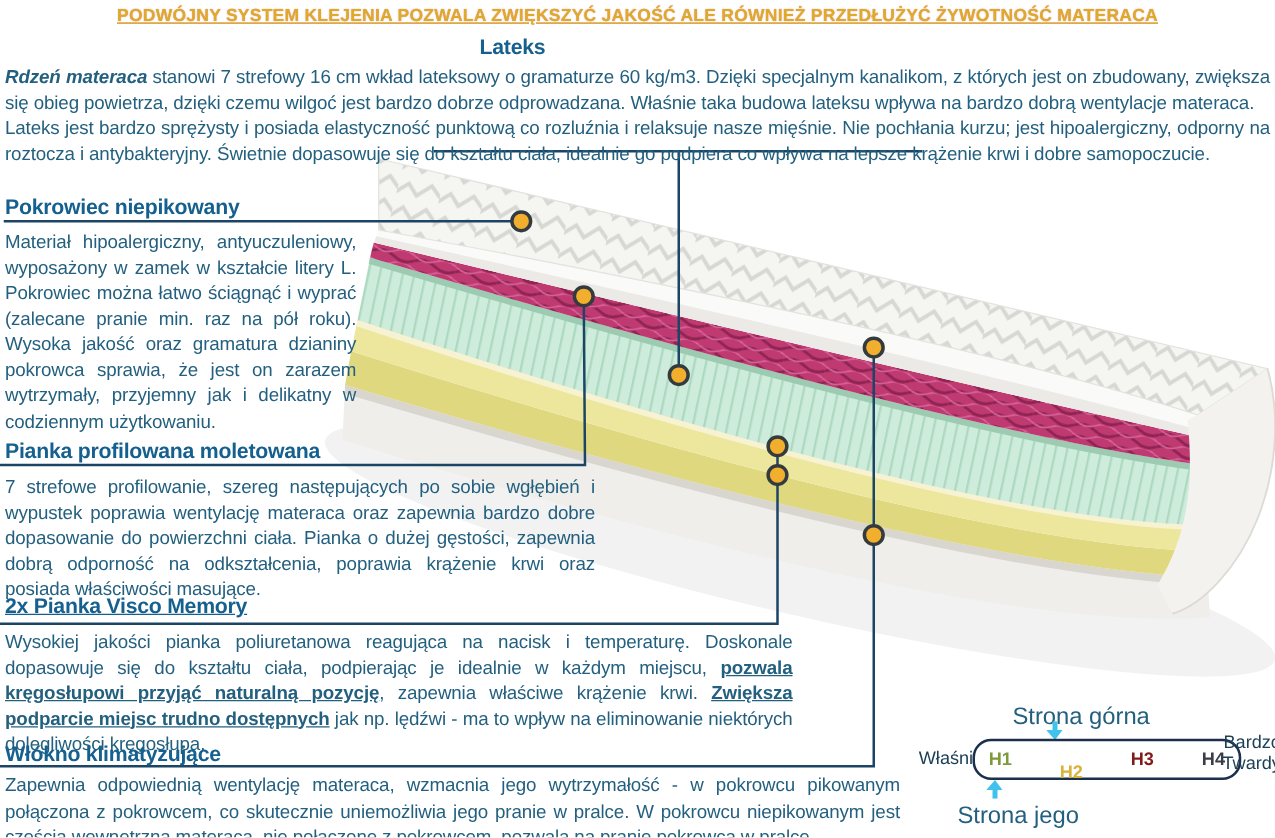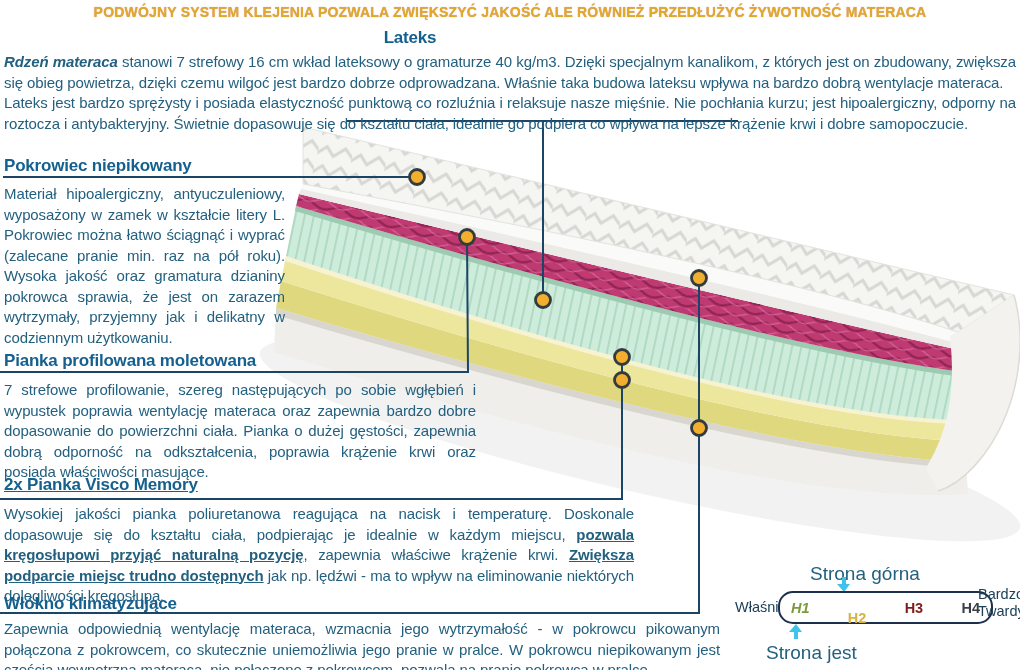--- a/index.html
+++ b/index.html
@@ -1,22 +1,22 @@
 <!DOCTYPE html>
 <html style="--cyan: #3fc3ec; --gold: #dfa92a;"><head>
 <meta charset="utf-8">
 <style>
   html,body{margin:0;padding:0;background:#fff;}
   .page{position:relative;width:1020px;height:670px;overflow:hidden;background:#fff;
         font-family:"Liberation Sans",sans-serif;color:#23607f;}
-  .abs{position:absolute;}
+  .abs{position:absolute;text-align:right;}
   svg.overlay{position:absolute;left:0;top:0;z-index:0;}
   .txt{z-index:1;}
   .banner{top:4px;left:0;width:1020px;text-align:center;font-size:14px;font-weight:bold;
-          color:var(--gold,#dfa92a);letter-spacing:.2px;
+          color:var(--gold,#dfa92a);text-decoration:underline;letter-spacing:.2px;
           text-shadow:0 0 1px rgba(185,45,30,.55);}
   .h-sec{font-size:17px;font-weight:bold;color:#15608f;letter-spacing:-.2px;white-space:nowrap;}
   .h-center{top:28px;left:0;width:820px;text-align:center;}
   .para{font-size:15px;line-height:20.5px;text-align:justify;letter-spacing:-.1px;}
   .para p{margin:0;}
   .u{font-weight:bold;text-decoration:underline;}
   .b{font-weight:bold;font-style:italic;}
   
   .scale-box{left:778px;top:591px;width:189px;height:29px;border:2.5px solid #1c2f4d;
              border-radius:15px;background:#fff;display:flex;align-items:center;
@@ -90,21 +90,21 @@
       <circle cx="622" cy="380" r="7.5"></circle>
       <circle cx="699" cy="278" r="7.5"></circle>
       <circle cx="699" cy="428" r="7.5"></circle>
     </g>
   </svg>
 
   <div class="abs txt banner">PODWÓJNY SYSTEM KLEJENIA POZWALA ZWIĘKSZYĆ JAKOŚĆ ALE RÓWNIEŻ PRZEDŁUŻYĆ ŻYWOTNOŚĆ MATERACA</div>
 
   <div class="abs txt h-sec h-center">Lateks</div>
   <div class="abs txt para" style="top:52px;left:4px;width:1012px;">
-    <p><span class="b">Rdzeń materaca</span><span> stanowi 7 strefowy 16 cm wkład lateksowy o gramaturze 40 kg/m3. Dzięki specjalnym kanalikom, z których jest on zbudowany, zwiększa się obieg powietrza, dzięki czemu wilgoć jest bardzo dobrze odprowadzana. Właśnie taka budowa lateksu wpływa na bardzo dobrą wentylacje materaca.</span></p>
+    <p><span class="b">Rdzeń materaca</span><span> stanowi 7 strefowy 16 cm wkład lateksowy o gramaturze 60 kg/m3. Dzięki specjalnym kanalikom, z których jest on zbudowany, zwiększa się obieg powietrza, dzięki czemu wilgoć jest bardzo dobrze odprowadzana. Właśnie taka budowa lateksu wpływa na bardzo dobrą wentylacje materaca.</span></p>
     <p>Lateks jest bardzo sprężysty i posiada elastyczność punktową co rozluźnia i relaksuje nasze mięśnie. Nie pochłania kurzu; jest hipoalergiczny, odporny na roztocza i antybakteryjny. Świetnie dopasowuje się do kształtu ciała, idealnie go podpiera co wpływa na lepsze krążenie krwi i dobre samopoczucie.</p>
   </div>
 
   <div class="abs txt h-sec" style="top:156px;left:4px;">Pokrowiec niepikowany</div>
   <div class="abs txt para" style="top:184px;left:4px;width:281px;">Materiał hipoalergiczny, antyuczuleniowy, wyposażony w zamek w kształcie litery L. Pokrowiec można łatwo ściągnąć i wyprać (zalecane pranie min. raz na pół roku). Wysoka jakość oraz gramatura dzianiny pokrowca sprawia, że jest on zarazem wytrzymały, przyjemny jak i delikatny w codziennym użytkowaniu.</div>
 
   <div class="abs txt h-sec" style="top:351px;left:4px;">Pianka profilowana moletowana</div>
   <div class="abs txt para" style="top:380px;left:4px;width:472px;">7 strefowe profilowanie, szereg następujących po sobie wgłębień i wypustek poprawia wentylację materaca oraz zapewnia bardzo dobre dopasowanie do powierzchni ciała. Pianka o dużej gęstości, zapewnia dobrą odporność na odkształcenia, poprawia krążenie krwi oraz posiada właściwości masujące.</div>
 
   <div class="abs txt h-sec" style="top:475px;left:4px;text-decoration:underline;">2x Pianka Visco Memory</div>
@@ -118,31 +118,31 @@
   <div class="abs lbl" style="top:563px;left:810px;">Strona górna</div>
   <div class="abs arrow" style="top:577px;left:837px;">
     <svg width="14" height="15" viewBox="0 0 14 15">
         <path d="M5,0 h4 v7 h4 L7,15 L0,7 h5 Z"></path>
       </svg>
   </div>
 
   <div class="abs lbl-big" style="top:599px;left:735px;">Właśnie</div>
 
   <div class="abs scale-box">
-    <span style="color: rgb(125, 154, 60); font-style: italic;">H1</span>
+    <span style="color: rgb(125, 154, 60);">H1</span>
     <span style="color: rgb(217, 179, 60); margin-top: 20px;">H2</span>
     <span style="color: #7f1d1d;">H3</span>
     <span style="color: rgb(58, 63, 71);">H4</span>
   </div>
 
   <div class="abs lbl-big" style="top:586px;left:978px;">
     <div>Bardzo</div>
     <div>Twardy</div>
   </div>
 
   <div class="abs arrow" style="top:624px;left:789px;">
     <svg width="14" height="15" viewBox="0 0 14 15">
         <path d="M5,15 h4 V8 h4 L7,0 L0,8 h5 Z"></path>
       </svg>
   </div>
-  <div class="abs lbl" style="top:642px;left:766px;">Strona jest</div>
+  <div class="abs lbl" style="top:642px;left:766px;">Strona jego</div>
 
 </div>
 
 </body></html>

